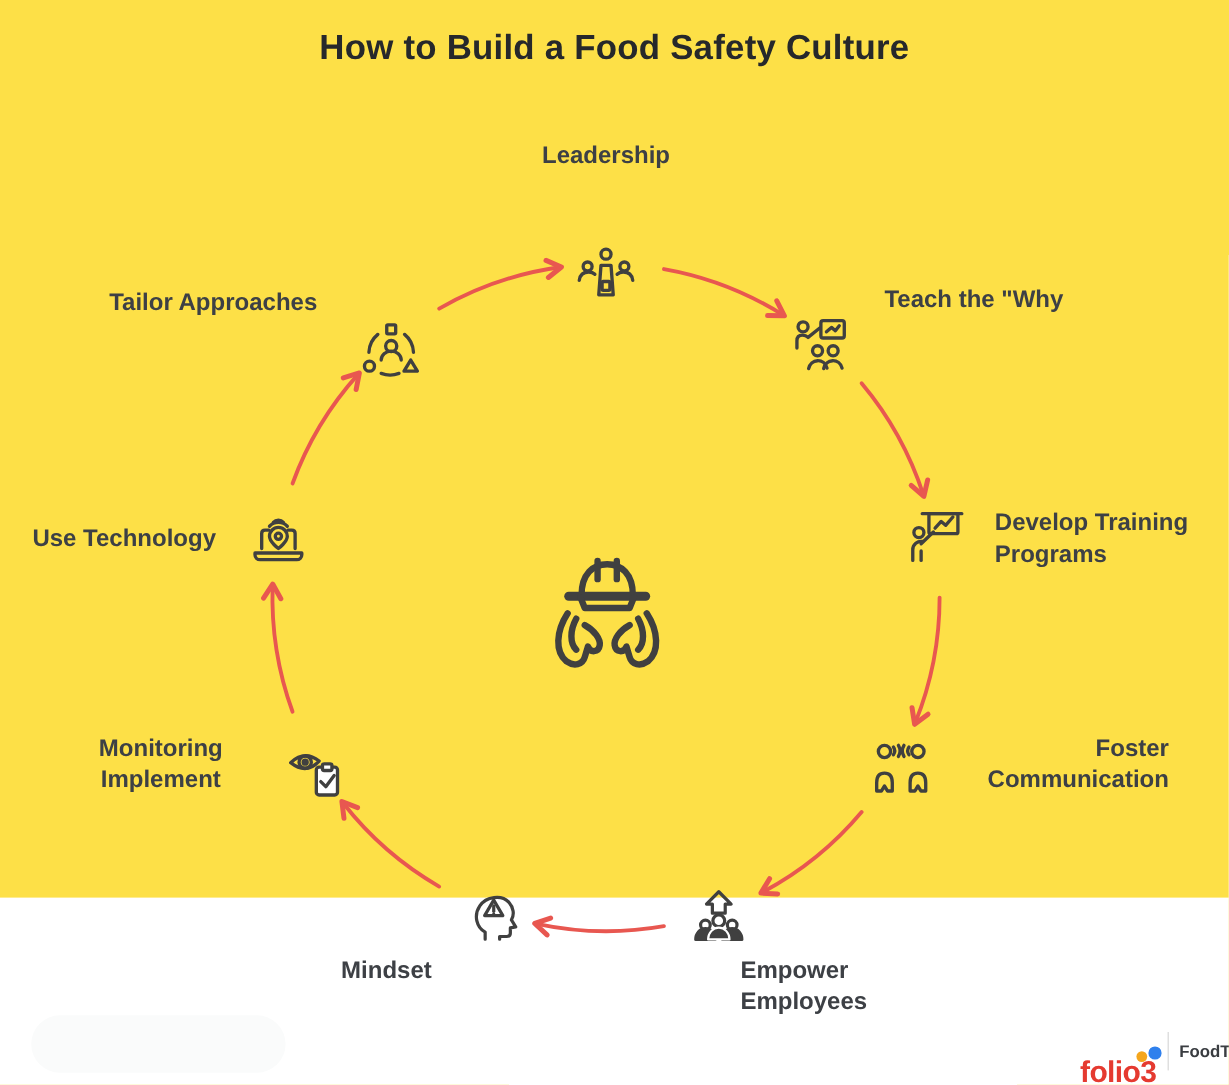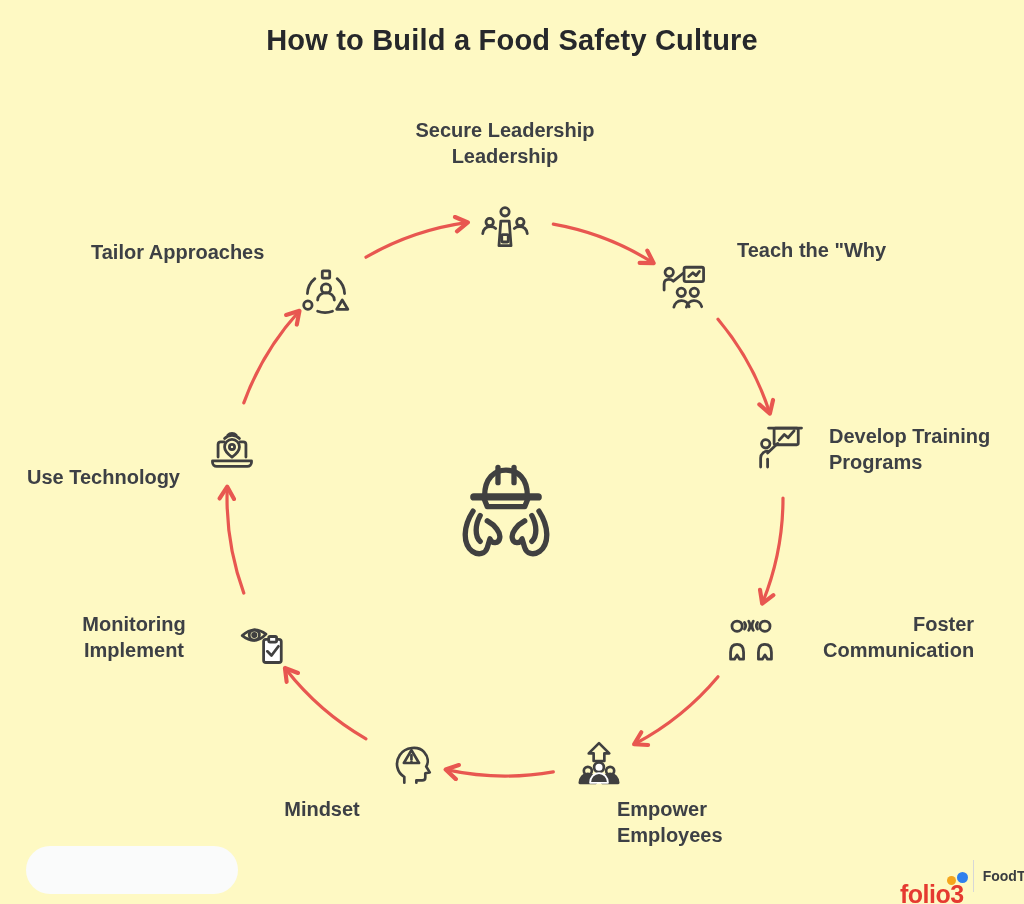--- a/index.html
+++ b/index.html
@@ -1,17 +1,17 @@
 <!DOCTYPE html>
 <html><head>
 <meta charset="utf-8">
 <style>
   html,body{margin:0;padding:0;}
   body{width:1024px;height:904px;background:#ffffff;font-family:"Liberation Sans",sans-serif;overflow:hidden;}
-  .page{position:relative;width:1024px;height:904px;background:#fef9c3;}
+  .page{position:relative;width:1024px;height:748px;background:#fde047;}
   .title{position:absolute;left:0;top:24px;width:1024px;text-align:center;
          font-size:29px;font-weight:800;color:#26282b;letter-spacing:.2px;}
   .step{display:contents;}
   .icon{position:absolute;width:52px;height:52px;}
   .icon svg{width:100%;height:100%;display:block;}
   .lbl{position:absolute;font-size:20px;font-weight:700;color:#3d4045;line-height:26px;white-space:nowrap;}
   .lbl span{display:block;}
   
   .i0{left:479px;top:203px;}
   .i1{left:659px;top:264px;}
@@ -23,21 +23,21 @@
   .i7{left:206px;top:426px;}
   .i8{left:300px;top:268px;}
   
   .l0{left:385px;top:117px;width:240px;text-align:center;}
   .l1{left:737px;top:237px;}
   .l2{left:829px;top:423px;text-align:left;}
   .l3{left:823px;top:611px;text-align:right;}
   .l4{left:617px;top:796px;text-align:left;}
   .l5{left:222px;top:796px;width:200px;text-align:center;}
   .l6{left:34px;top:611px;width:200px;text-align:center;}
-  .l7{left:20px;top:436px;width:160px;text-align:right;margin-top:28px;}
+  .l7{left:20px;top:436px;width:160px;text-align:right;}
   .l8{left:91px;top:239px;text-align:center;}
   .center-icon{position:absolute;left:449px;top:447px;width:114px;height:114px;}
   .center-icon svg{width:100%;height:100%;display:block;}
   .arrows{position:absolute;left:0;top:0;width:1024px;height:904px;pointer-events:none;}
   .arc{fill:none;stroke:#e85750;stroke-width:3.2;stroke-linecap:round;}
   .watermark{position:absolute;left:26px;top:846px;width:212px;height:48px;
              background:#fafbfb;border-radius:24px;}
   .logo{position:absolute;left:900px;top:857px;display:flex;align-items:center;gap:9px;height:38px;}
   .logo-word{position:relative;font-size:25px;font-weight:800;color:#e53a30;letter-spacing:-.5px;margin-top:36px;}
   .dot{position:absolute;border-radius:50%;}
@@ -98,21 +98,20 @@
         <path d="M21.5,46 L23.5,19.5 H32.5 L34.5,46 Z"></path>
         <rect x="24.5" y="34" width="7" height="8" rx="1"></rect>
         <circle cx="11.5" cy="20.5" r="4"></circle>
         <path d="M4,33 Q5,25.5 12.5,25.5 Q16,25.5 18,27.5"></path>
         <circle cx="44.5" cy="20.5" r="4"></circle>
         <path d="M52,33 Q51,25.5 43.5,25.5 Q40,25.5 38,27.5"></path>
       </g>
         </svg>
     </span>
     <div class="lbl l0">
-      <span>Secure Leadership</span>
       <span>Leadership</span>
     </div>
   </div>
 
   
   <div class="step">
     <span class="icon i1">
       <svg viewBox="0 0 56 56">
           <g class="ic">
         <circle cx="11" cy="9" r="4.5"></circle>

